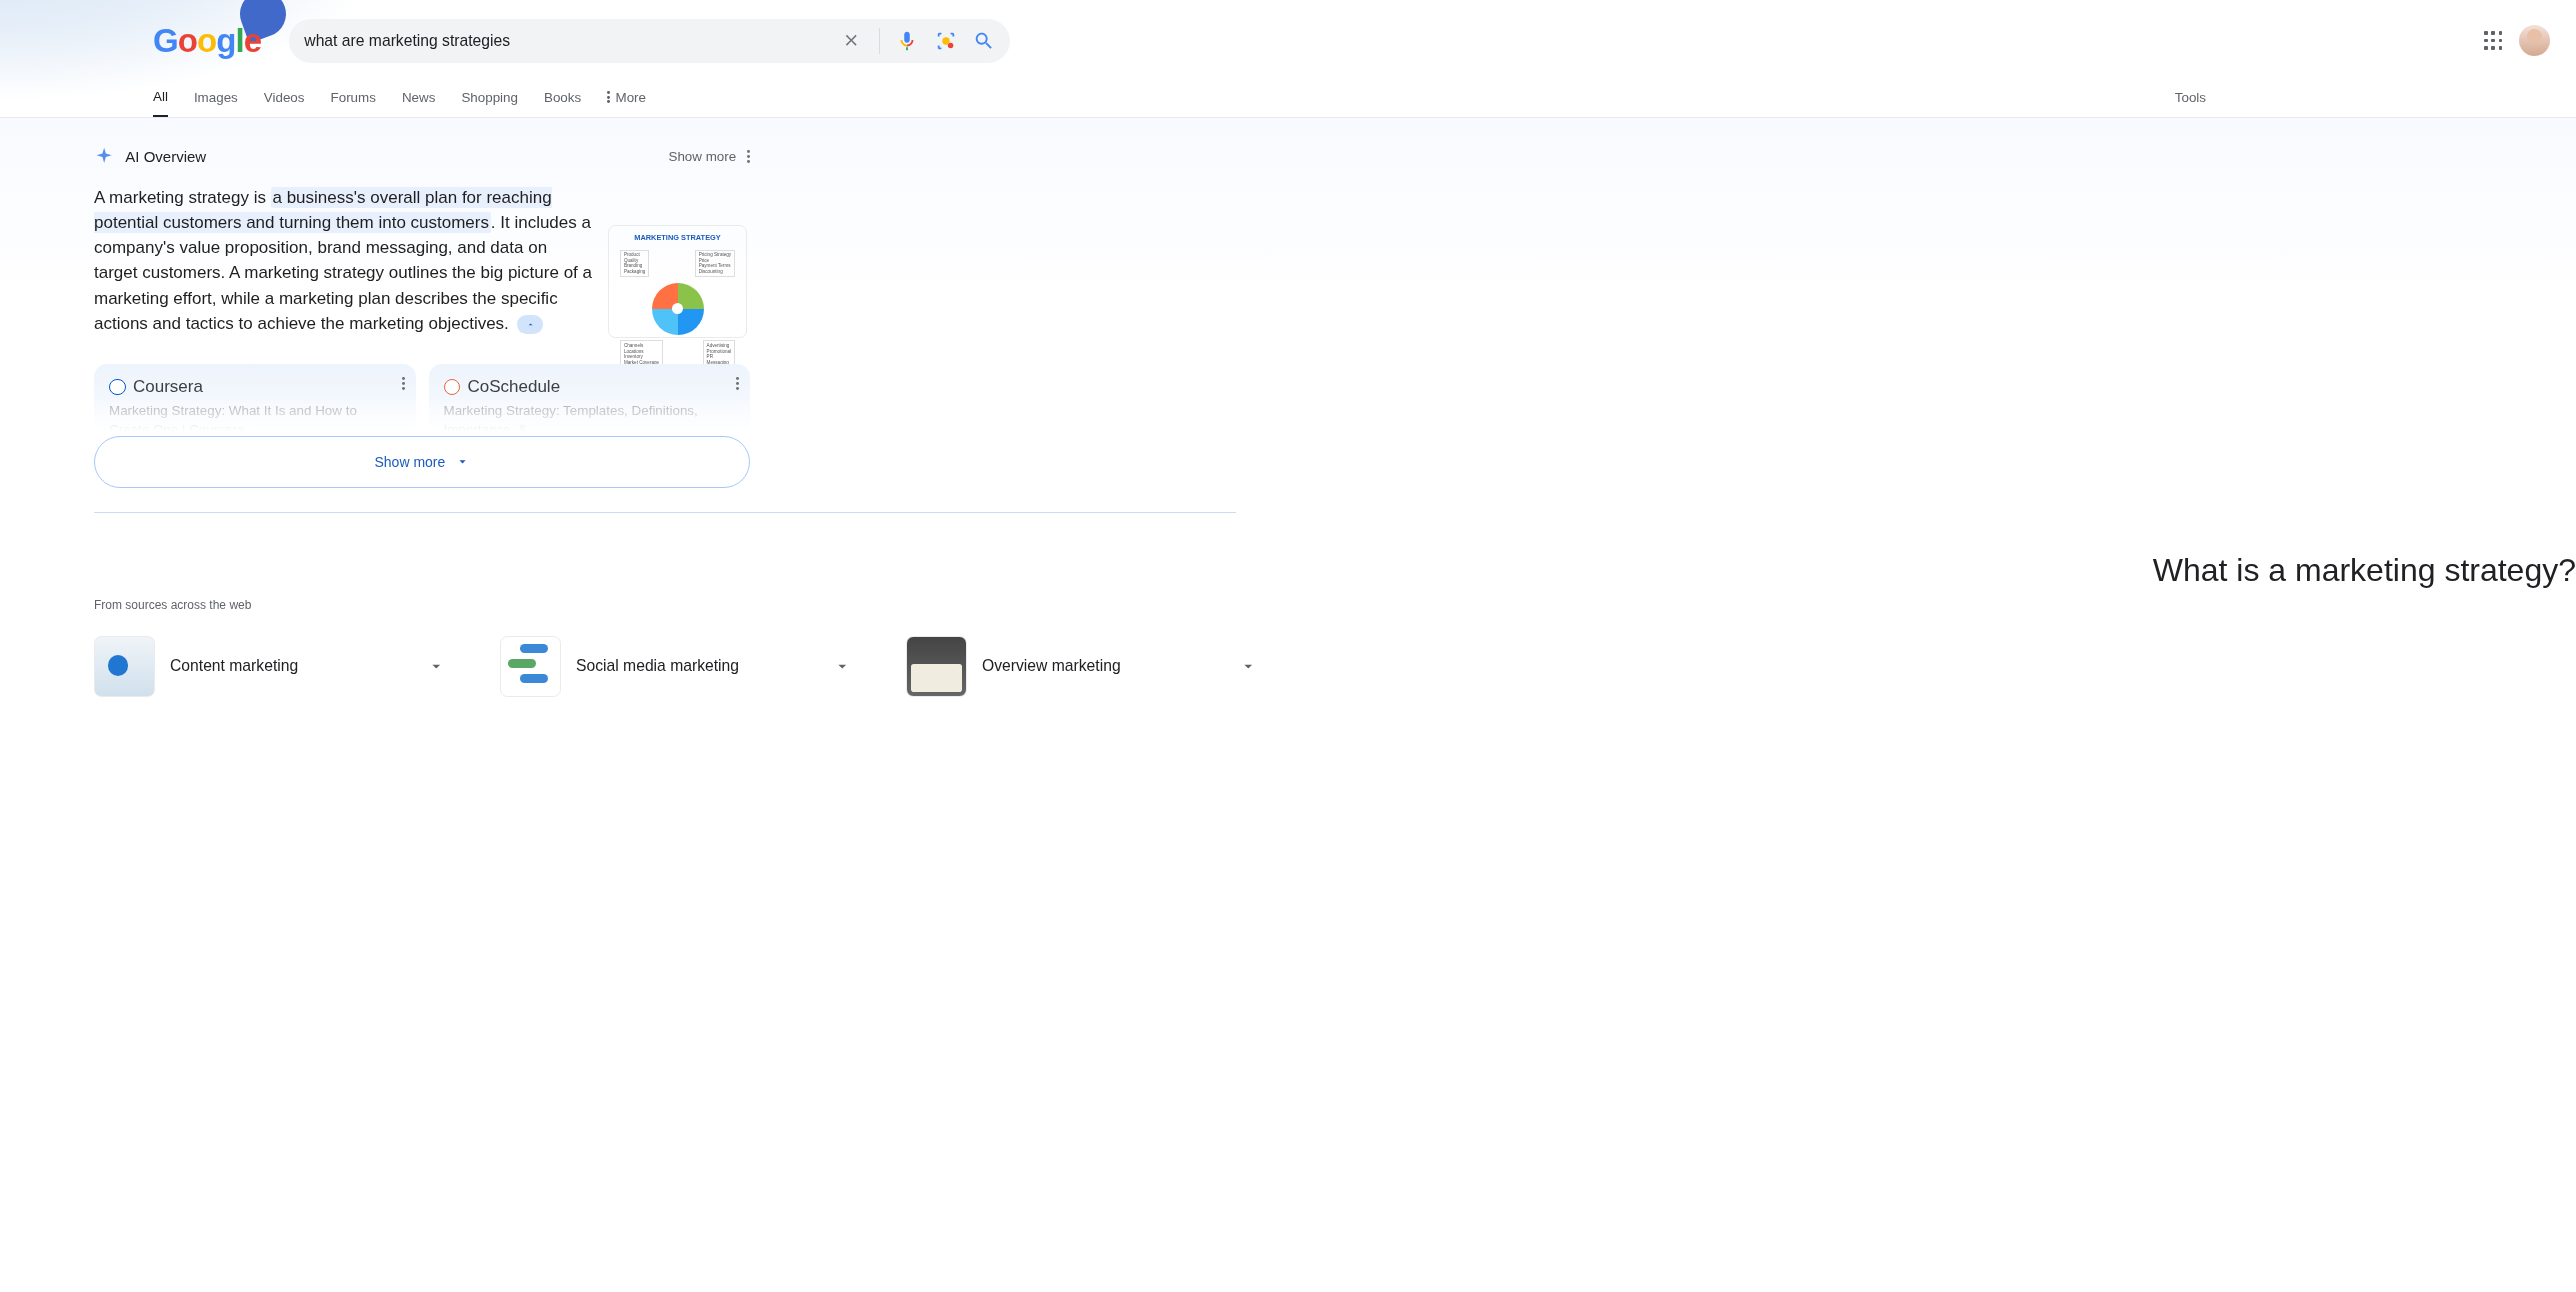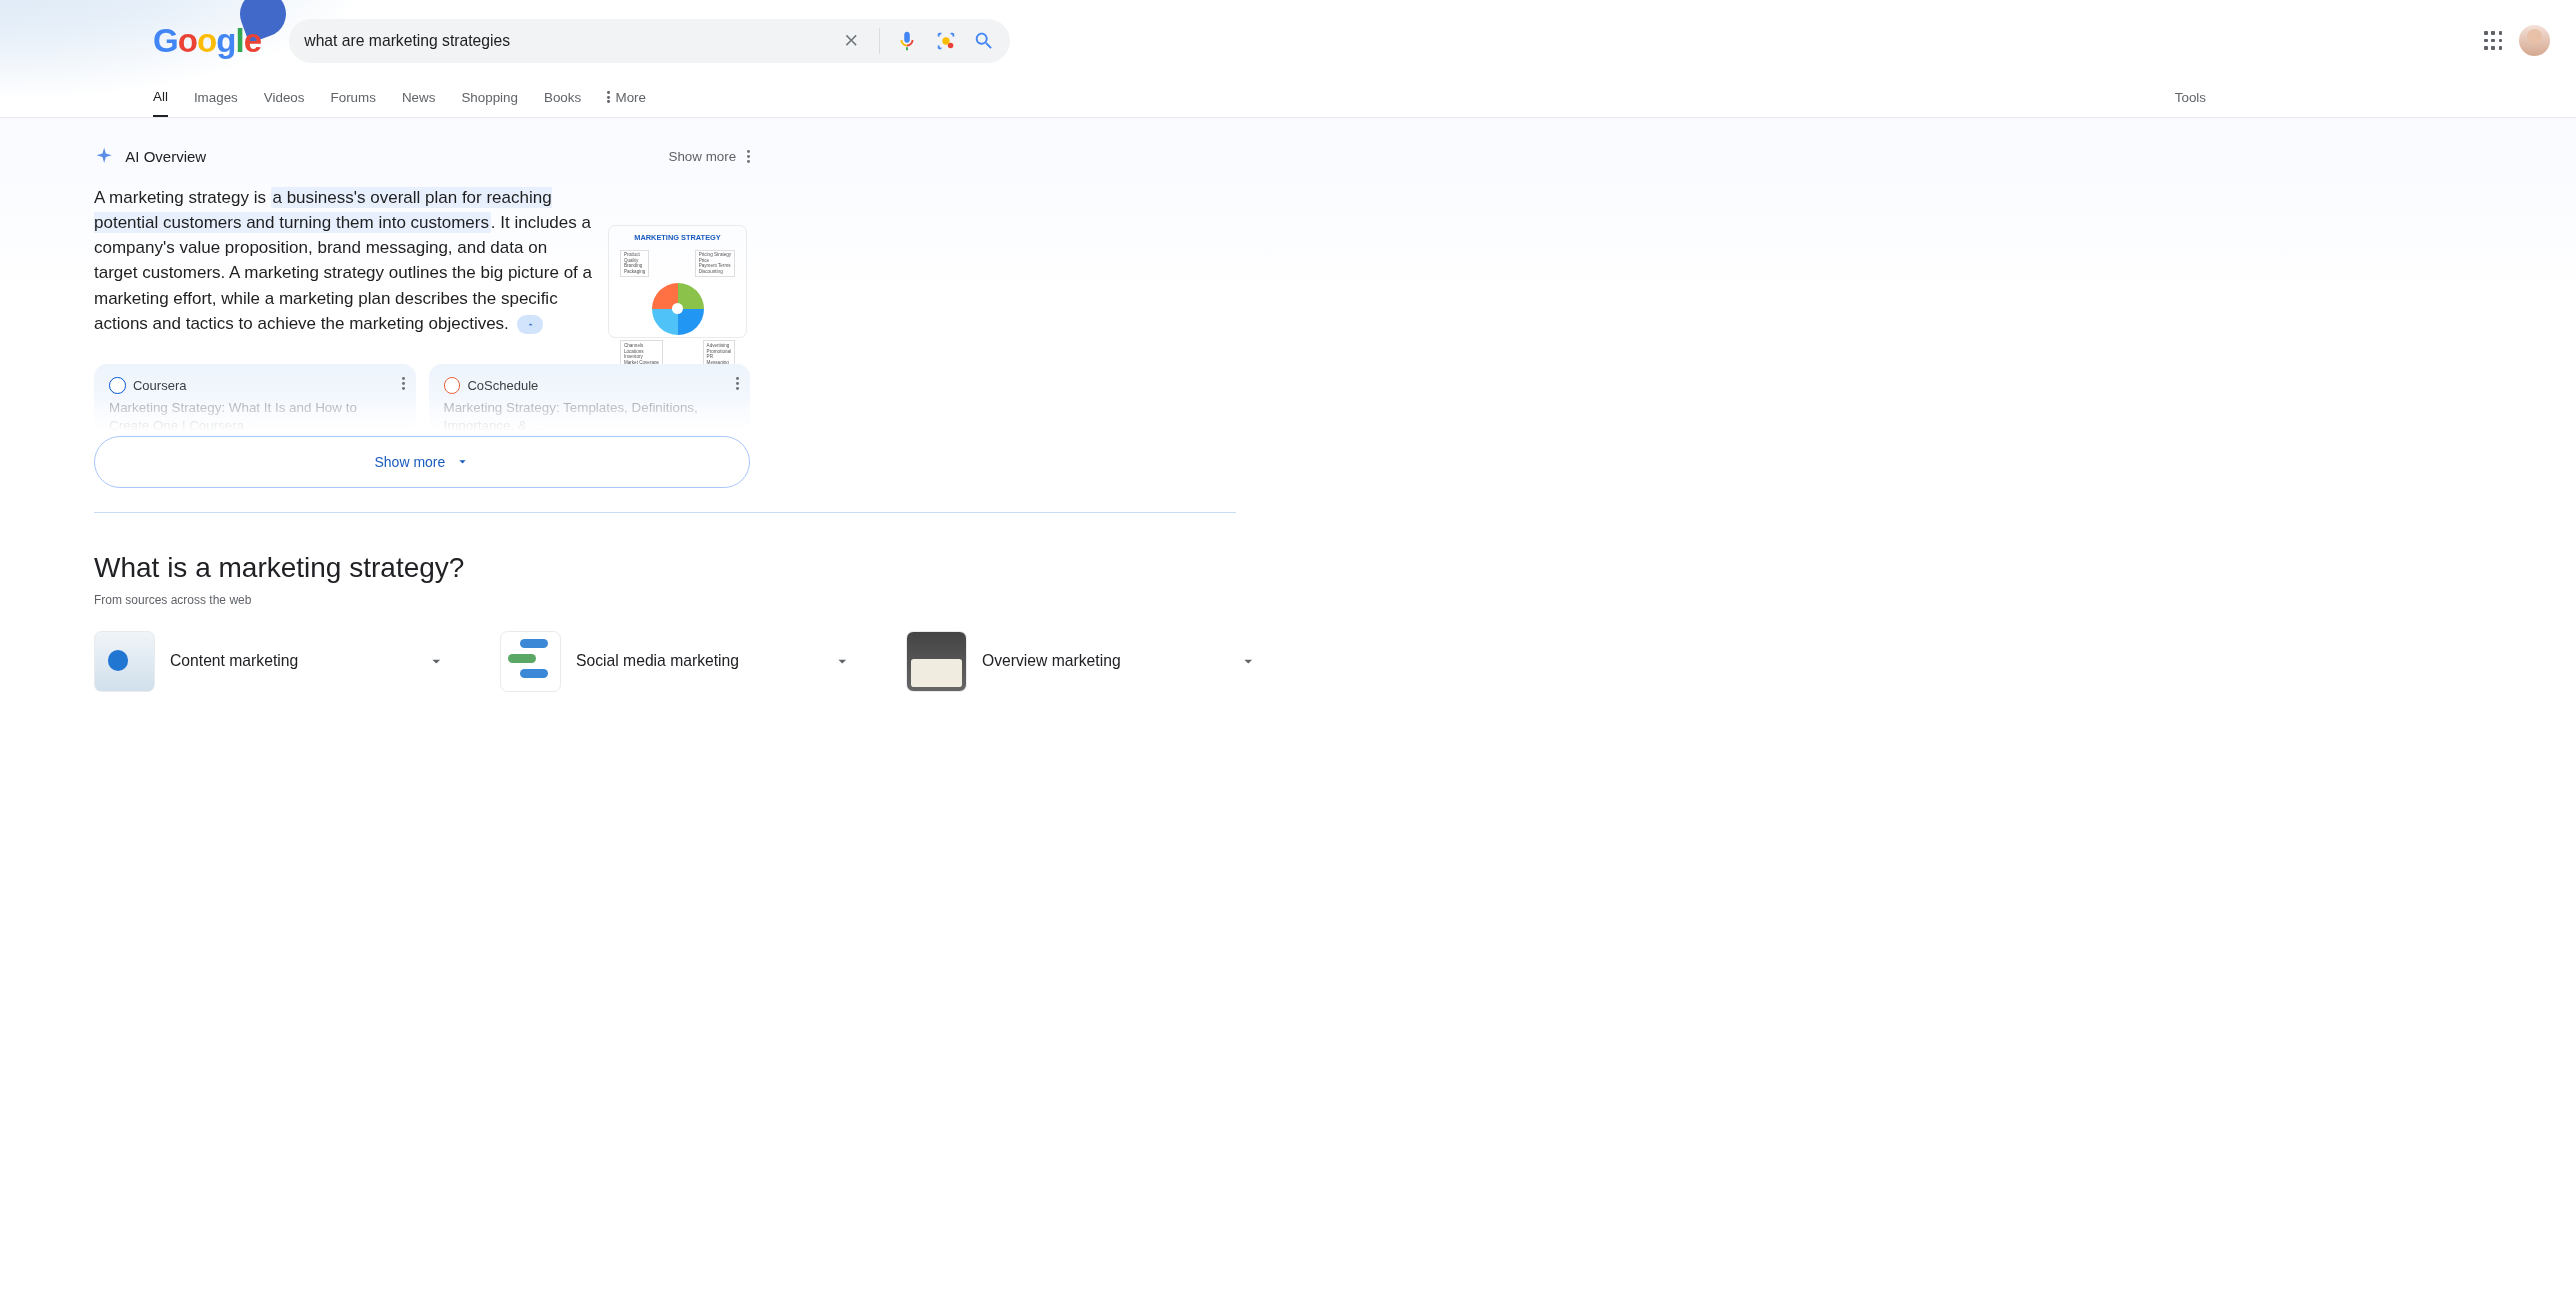--- a/index.html
+++ b/index.html
@@ -198,21 +198,21 @@
   flex: 1;
   background: linear-gradient(180deg, #eef4fc 0%, #f8faff 100%);
   border-radius: 13px;
   padding: 13px 15px;
   position: relative;
   height: 68px;
   overflow: hidden;
 }
 .source-head { display: flex; align-items: center; gap: 7.4px; margin-bottom: 5.5px;}
 .source-icon { width:16.6px; height:16.6px; border-radius:50%; }
-.source-name { font-size: 13px; color: #3c4043; }
+.source-name { font-size: 17px; color: #3c4043; }
 .source-snippet { font-size: 13.4px; color: #9aa0a6; line-height: 1.35; }
 .card-menu { position: absolute; right: 11px; top: 13px; cursor: pointer; }
 
 .fade-overlay {
   position: relative;
 }
 .fade-overlay::after {
   content:'';
   position:absolute;
   left:0; right:0; bottom:0;
@@ -232,23 +232,24 @@
   color: #1a5cbf;
   font-size: 14px;
   cursor: pointer;
   margin-top: 3.7px;
   background: #fff;
 }
 
 .hr { width: 1142px; height: 0.9px; background: #c9dcf5; margin-top: 24px; }
 
 .section-title {
-  font-size: 28px;
+  font-size: 32px;
   color: #202124;
   margin-top: 39px;
+  text-align: right;
 }
 .section-sub {
   font-size: 12px;
   color: #5f6368;
   margin-top: 9.2px;
   margin-bottom: 24px;
 }
 
 .rel-row {
   display: flex;

